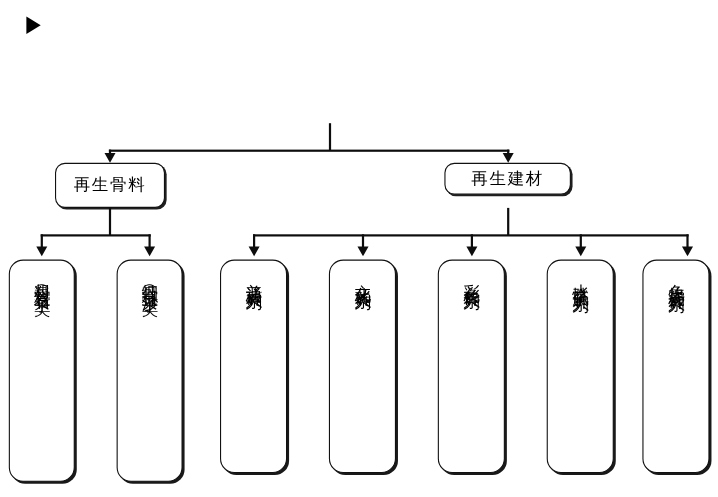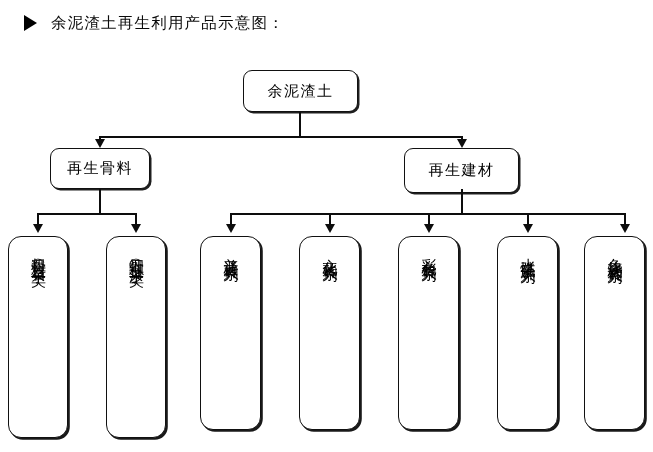--- a/index.html
+++ b/index.html
@@ -74,21 +74,21 @@
     left: 50px;
     top: 148px;
     width: 100px;
     height: 41px;
     text-align: right;
   }
   #node-material {
     left: 404px;
     top: 148px;
     width: 115px;
-    height: 45px;
+    height: 29px;
   }
 
   
   .leaf {
     position: absolute;
     box-sizing: border-box;
     background: #ffffff;
     border: 1.7px solid #111111;
     border-radius: 13px;
     box-shadow: 1.8px 1.8px 0 0 rgba(0,0,0,0.9);
@@ -129,26 +129,22 @@
     border-top: 9px solid #0d0d0d;
   }
 </style>
 </head>
 <body>
 
 <div id="page">
 
   <div class="heading-row">
     <div class="bullet-tri"></div>
-    <div class="heading-text">余泥渣土再生利用产品示意图：</div>
-  </div>
-
-  <div class="node" id="node-root">
-    <span class="node-label">余泥渣土</span>
-  </div>
+  </div>
+
 
   <div class="vline" style="left:299px; top:112px; height:25px;"></div>
 
   <div class="hline" style="left:99px; top:136px; width:364px;"></div>
 
   <div class="vline" style="left:99px; top:136px; height:5px;"></div>
   <div class="arrow-down" style="left:95px; top:139px;"></div>
   <div class="vline" style="left:461px; top:136px; height:5px;"></div>
   <div class="arrow-down" style="left:457px; top:139px;"></div>
 

